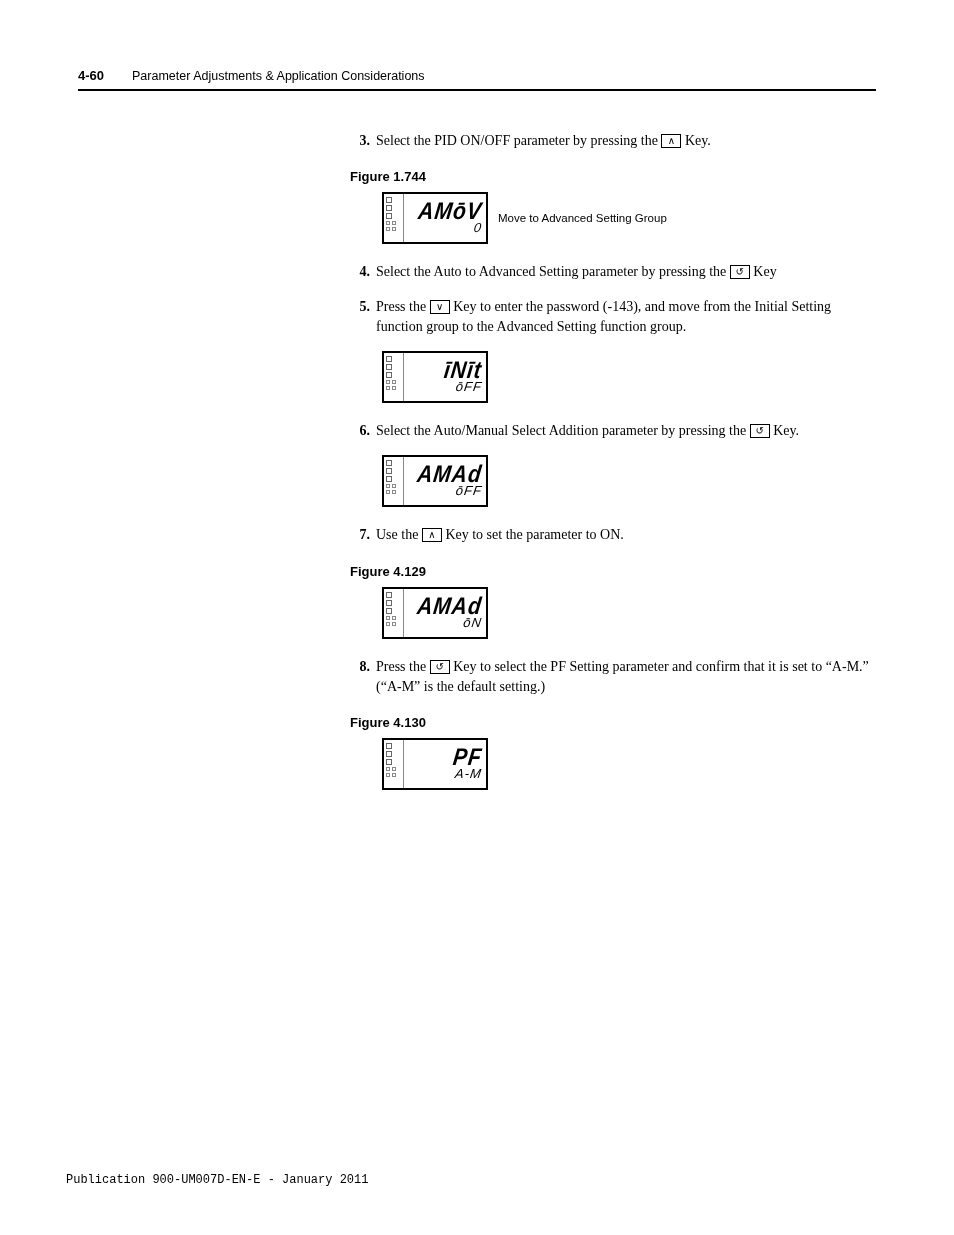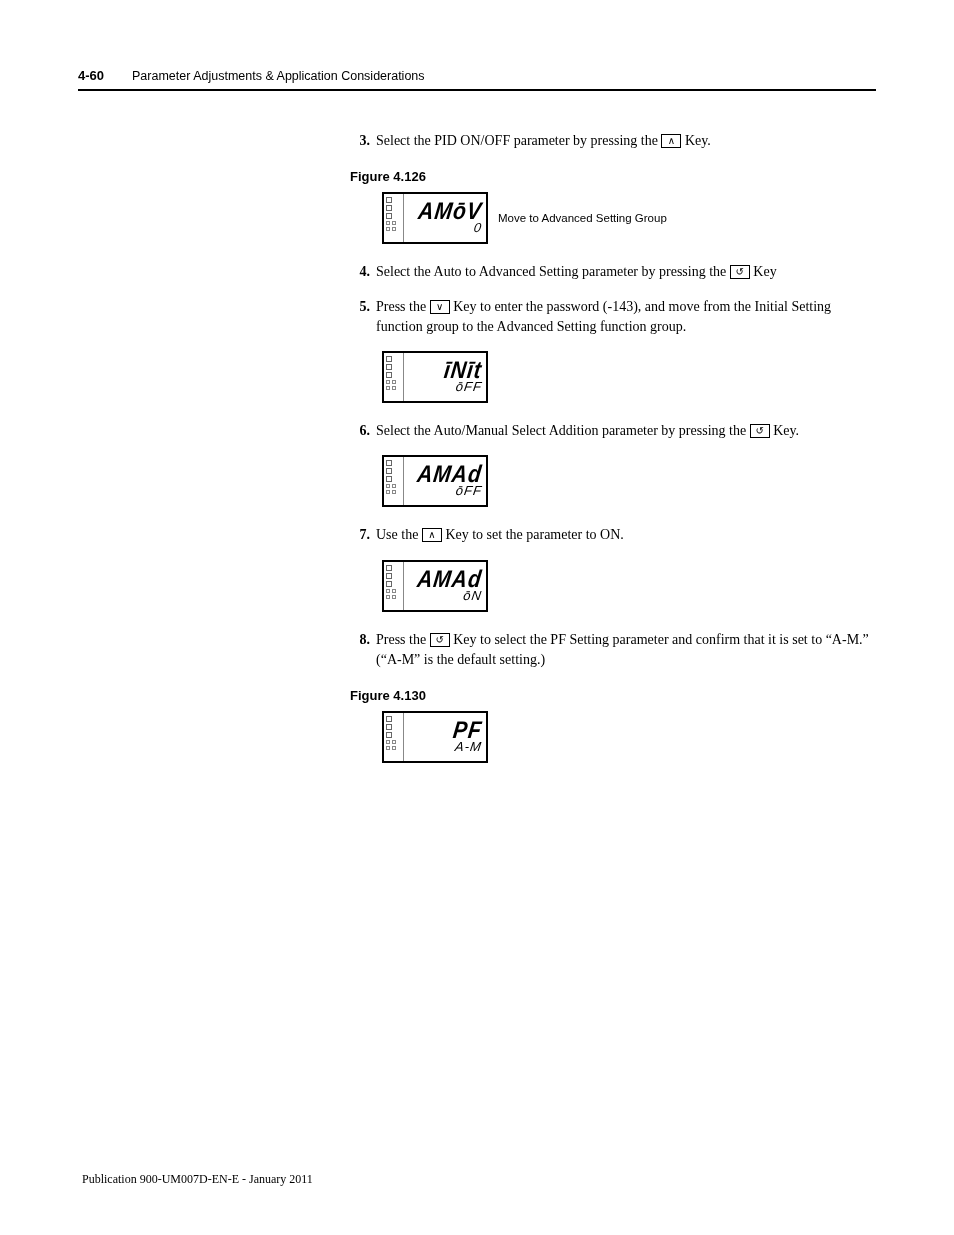--- a/index.html
+++ b/index.html
@@ -133,22 +133,22 @@
     line-height: 1;
     padding: 1px 3px;
     vertical-align: 1px;
     font-family: Arial, sans-serif;
     min-width: 12px;
     text-align: center;
   }
   .footer {
     position: absolute;
     bottom: 48px;
-    left: 82px;
-    font-family: Liberation Serif, serif;
+    left: 66px;
+    font-family: Liberation Mono, monospace;
     font-size: 12px;
   }
   .smallsq {
     width: 4px; height: 4px; border: 1px solid #888; box-sizing: border-box;
   }
 </style>
 </head>
 <body>
 
 <div class="page">
@@ -159,21 +159,21 @@
 
   <div class="content">
 
     <div class="step">
       <span class="step-num">3.</span>
       <span class="step-text">
         <span>Select the PID ON/OFF parameter by pressing the </span><span class="key-icon">∧</span><span> Key.</span>
       </span>
     </div>
 
-    <div class="figure-label">Figure 4.126</div>
+    <div class="figure-label">Figure 1.744</div>
     <div class="figure-row">
       <div class="lcd">
         <div class="lcd-side">
           <div class="sq"></div>
             <div class="sq"></div>
             <div class="sq"></div>
           <div class="sq-row">
               <div class="smallsq"></div>
               <div class="smallsq"></div>
             </div>
@@ -255,20 +255,21 @@
       </div>
     </div>
 
     <div class="step">
       <span class="step-num">7.</span>
       <span class="step-text">
         <span>Use the </span><span class="key-icon">∧</span><span> Key to set the parameter to ON.</span>
       </span>
     </div>
 
+    <div class="figure-label">Figure 4.129</div>
     <div class="figure-row">
       <div class="lcd">
         <div class="lcd-side">
           <div class="sq"></div>
             <div class="sq"></div>
             <div class="sq"></div>
           <div class="sq-row">
               <div class="smallsq"></div>
               <div class="smallsq"></div>
             </div>

